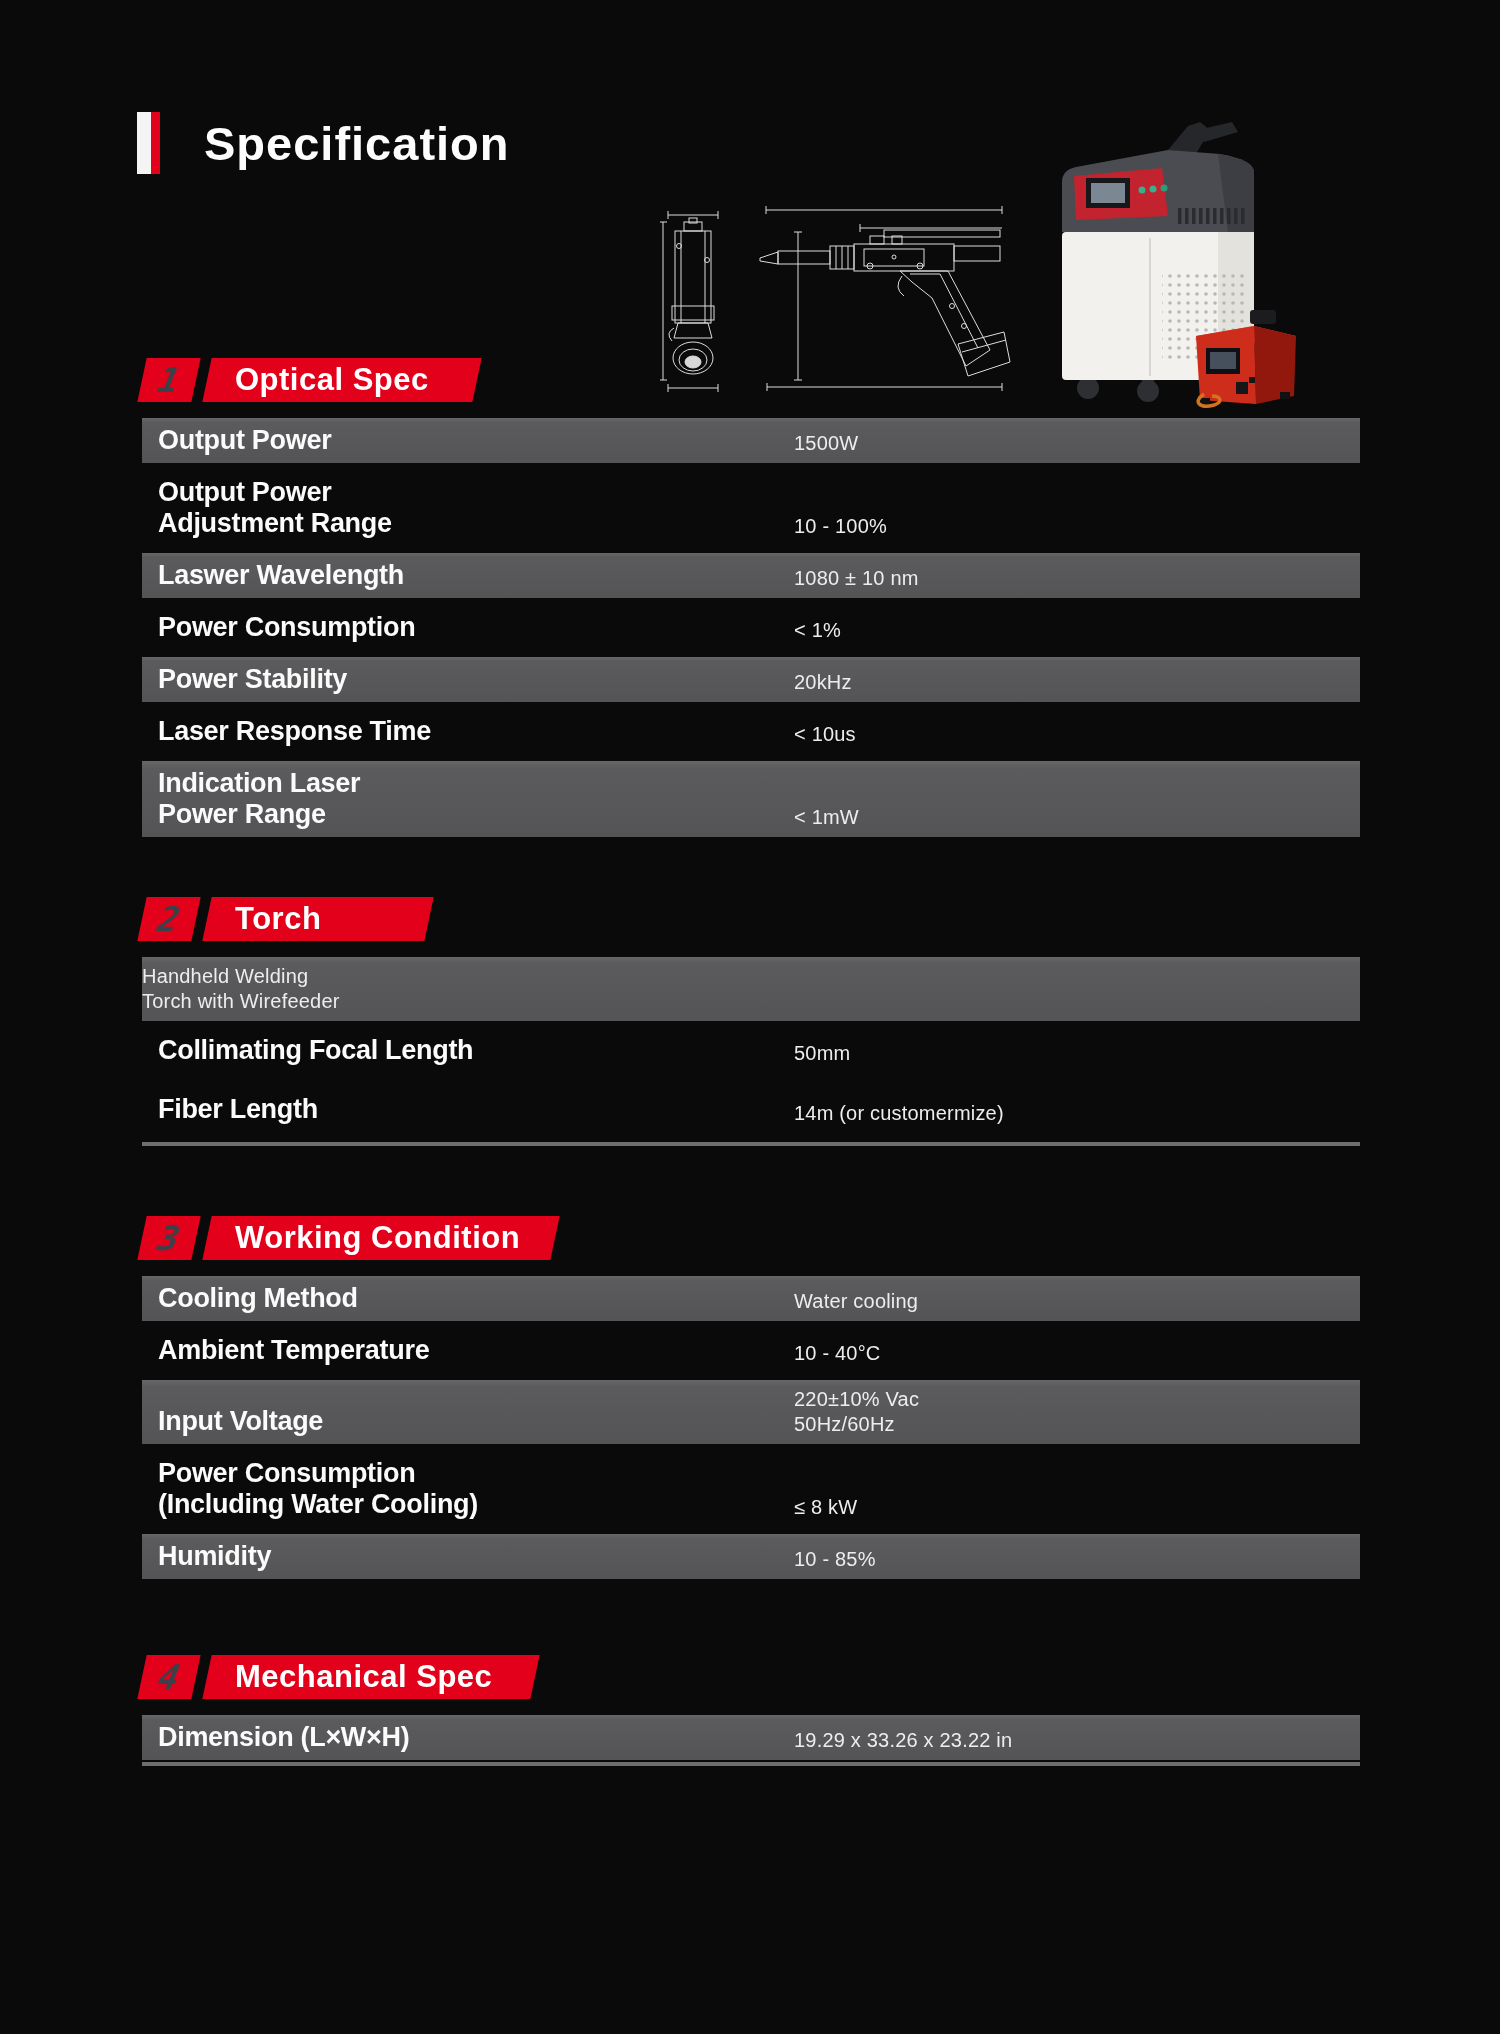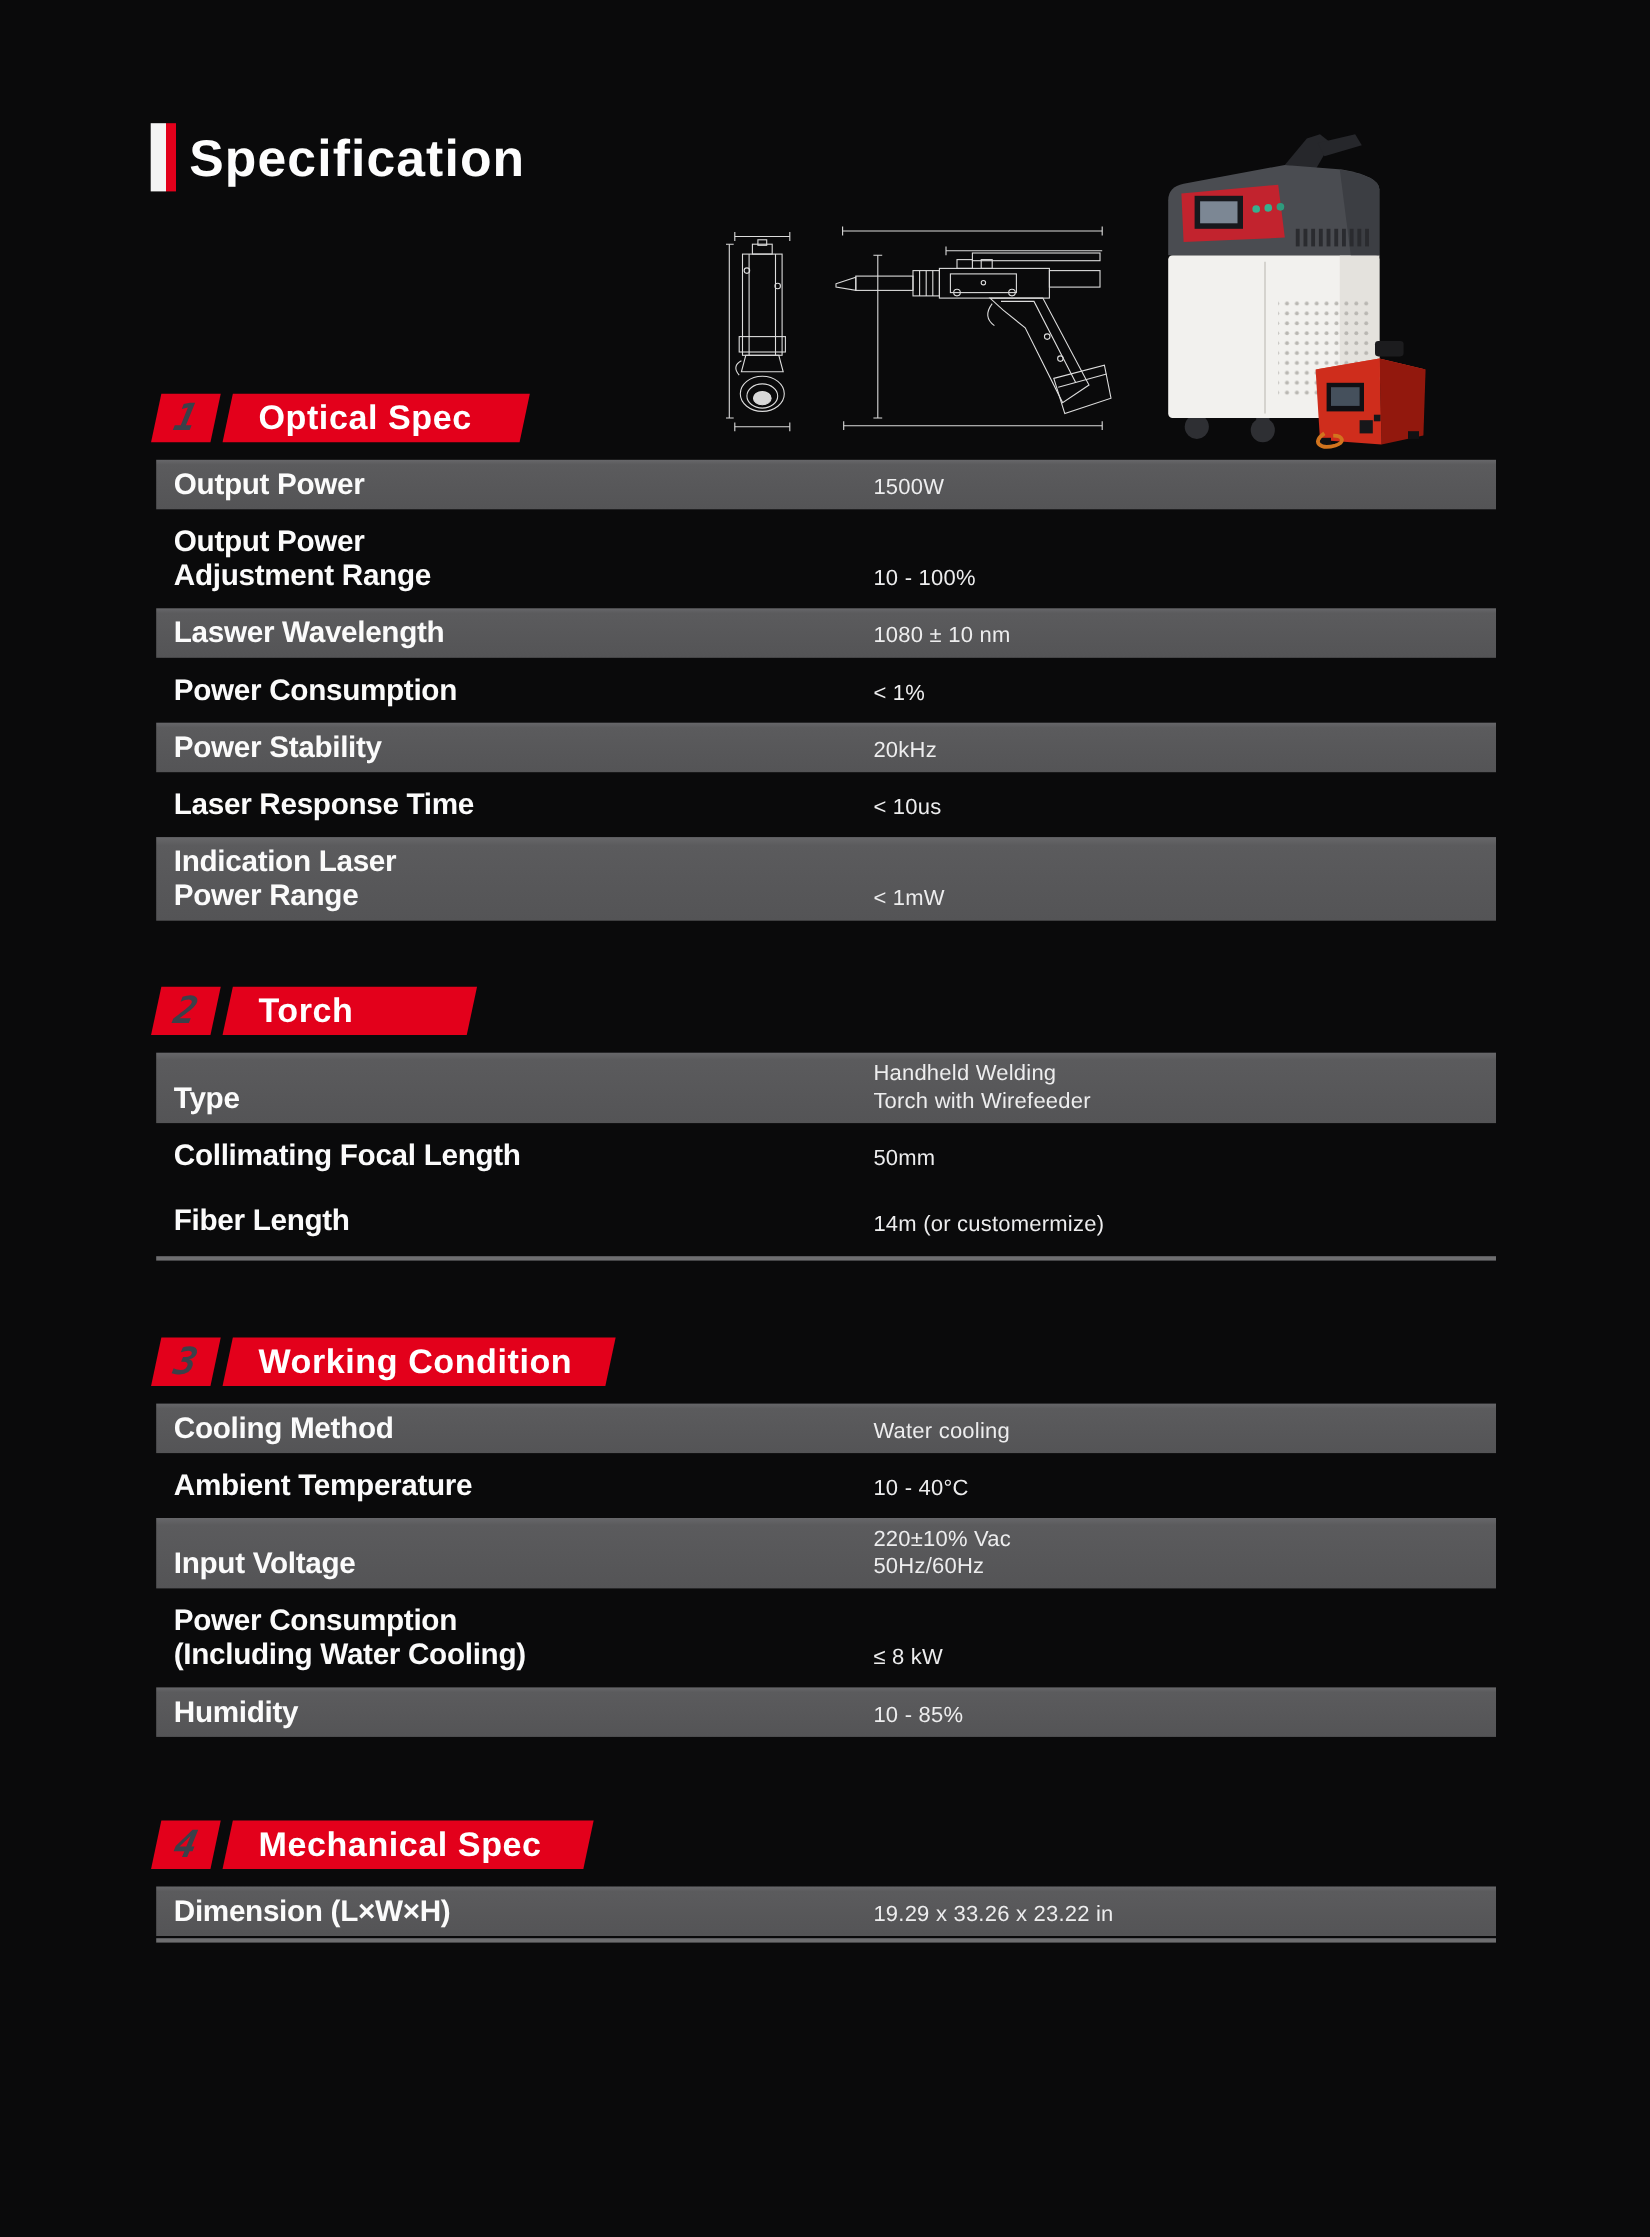--- a/index.html
+++ b/index.html
@@ -14,21 +14,21 @@
   body{
     background:var(--background);
     font-family:"Liberation Sans", sans-serif;
     position:relative;
     overflow:hidden;
     color:#fff;
   }
   .page{position:absolute;inset:0;}
 
   
-  .title-block{position:absolute;left:137px;top:112px;display:flex;align-items:center;}
+  .title-block{position:absolute;left:137px;top:112px;display:flex;align-items:center;gap:32px;}
   .title-bar{width:23px;height:62px;background:linear-gradient(to right,#f4f4f4 0 62%,var(--accent-red) 62% 100%);margin-right:12px;}
   .page-title{font-size:47px;font-weight:700;letter-spacing:1px;color:#fdfdfd;}
 
   
   .hero{position:absolute;inset:0;pointer-events:none;}
   .hero svg{position:absolute;}
   .svg-front{left:658px;top:208px;}
   .svg-side{left:752px;top:202px;}
   .svg-machine{left:1050px;top:120px;}
   .svg-feeder{left:1192px;top:310px;}
@@ -258,21 +258,20 @@
     <div class="sec-header">
       <span class="sec-num-badge">
         <i class="sec-num">2</i>
       </span>
       <span class="sec-bar">
         <span class="sec-title">Torch</span>
       </span>
     </div>
     <div class="rows">
   <div class="row gray">
-    <div class="cell label">Type</div>
     <div class="cell value">Handheld Welding
 Torch with Wirefeeder</div>
   </div>
 
   <div class="row dark">
     <div class="cell label">Collimating Focal Length</div>
     <div class="cell value">50mm</div>
   </div>
 
 

